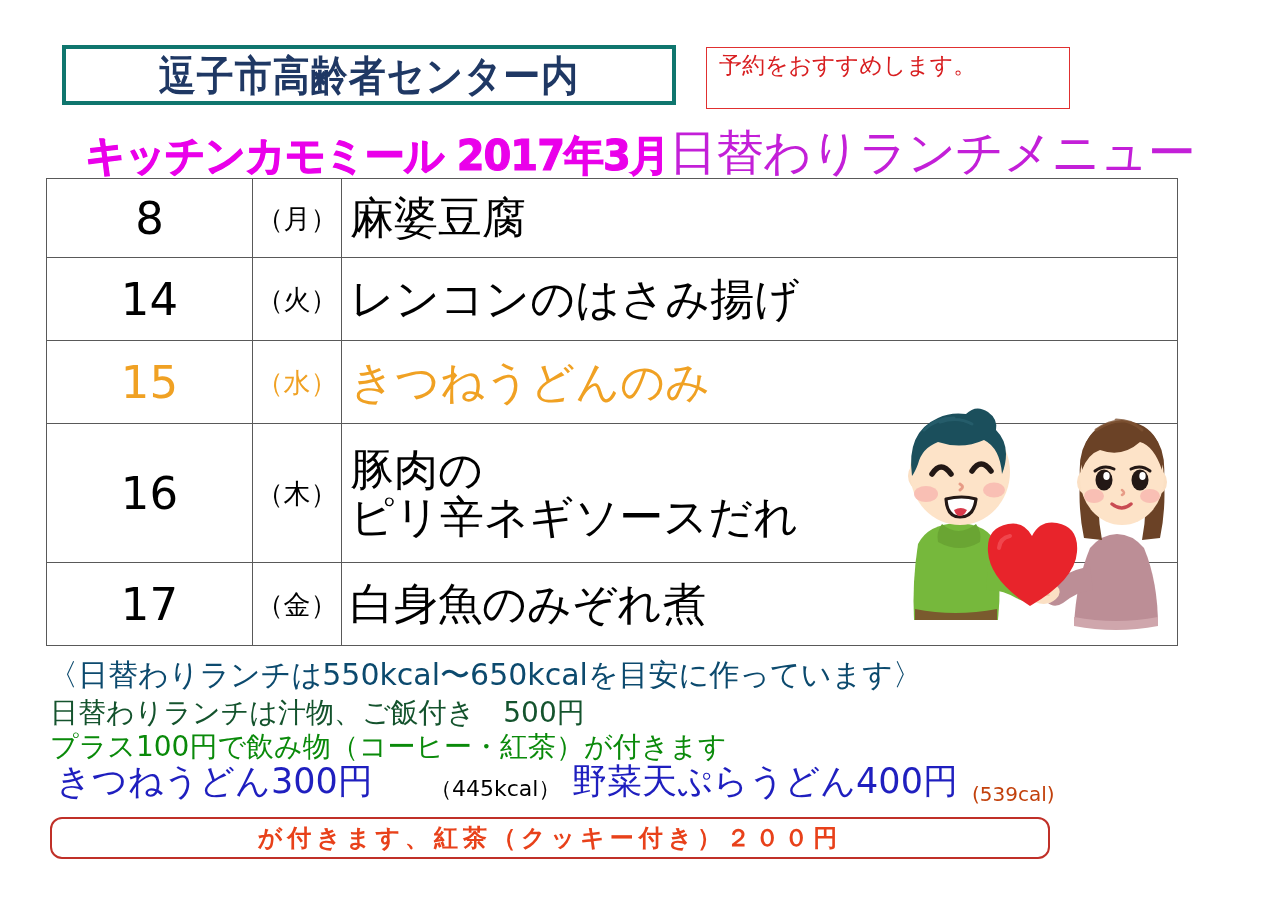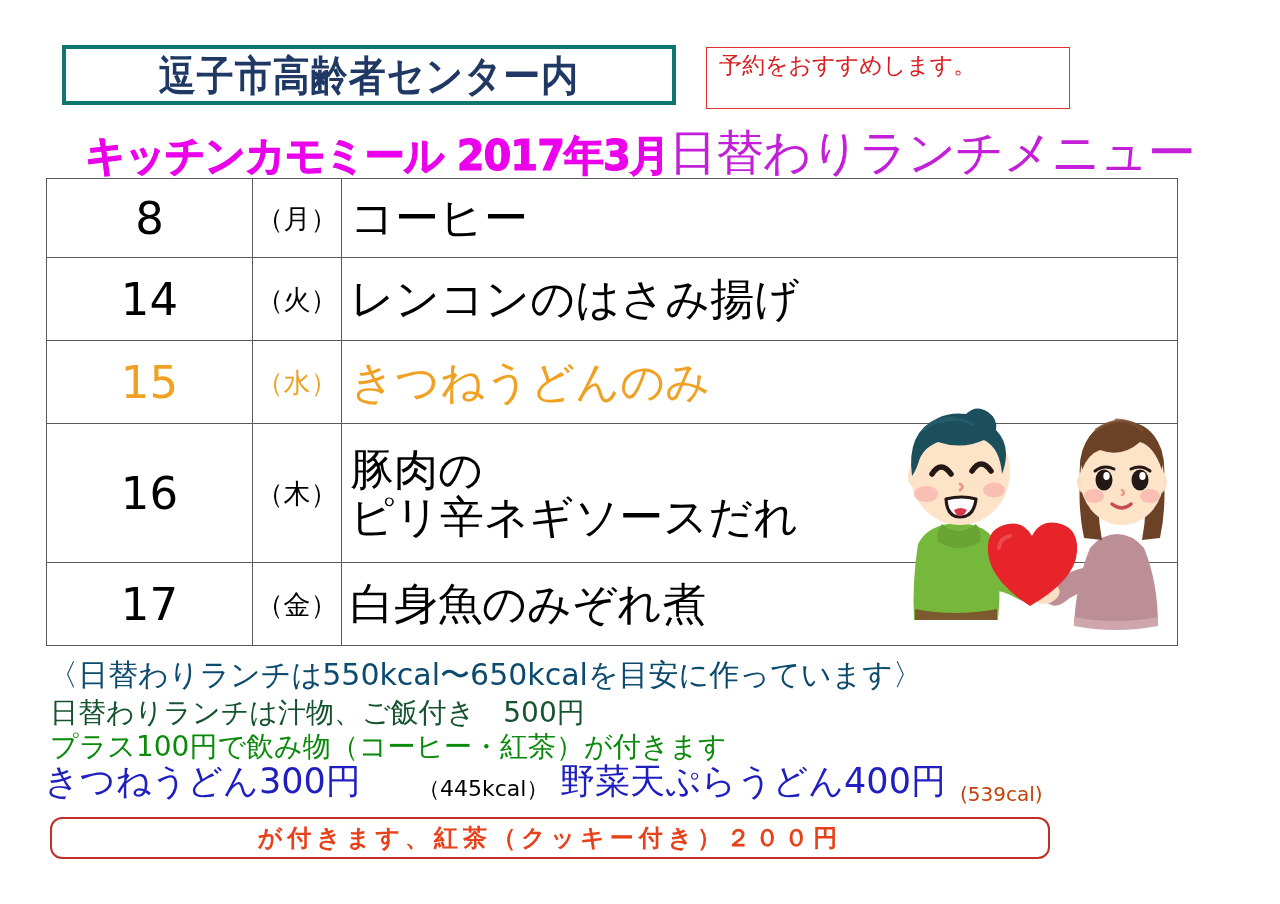--- a/index.html
+++ b/index.html
@@ -80,21 +80,21 @@
     white-space:nowrap;line-height:1;
   }
   .note-green1{
     position:absolute;left:50px;top:699px;font-size:28px;color:#14532d;
     white-space:nowrap;line-height:1;
   }
   .note-green2{
     position:absolute;left:50px;top:733px;font-size:28px;color:#0A8A0A;
     white-space:nowrap;line-height:1;
   }
-  .udon-row{position:absolute;left:44px;top:764px;width:1100px;height:44px;text-align:center;}
+  .udon-row{position:absolute;left:56px;top:764px;width:1100px;height:44px;text-align:center;}
   .udon-a{position:absolute;left:0;top:0;font-size:35px;color:#1F1FBF;white-space:nowrap;line-height:1;}
   .udon-a-kcal{position:absolute;left:374px;top:14px;font-size:22px;color:#000000;white-space:nowrap;line-height:1;}
   .udon-b{position:absolute;left:516px;top:0;font-size:35px;color:#1F1FBF;white-space:nowrap;line-height:1;}
   .udon-b-kcal{position:absolute;left:916px;top:20px;font-size:20px;color:#c2410c;white-space:nowrap;line-height:1;}
 
   .coffee-box{
     position:absolute;left:50px;top:817px;width:1000px;height:42px;
     border:2.5px solid #C03028;border-radius:12px;box-sizing:border-box;
     display:flex;align-items:center;justify-content:center;background:#fff;
   }
@@ -123,21 +123,21 @@
   <table class="menu-table">
     <tbody>
       <tr class="row-h1">
         <td class="col-day">
           <div class="cell-day">8</div>
         </td>
         <td class="col-dow">
           <div class="cell-dow">（月）</div>
         </td>
         <td class="col-dish">
-          <div class="cell-dish">コーヒー</div>
+          <div class="cell-dish">麻婆豆腐</div>
         </td>
       </tr>
       <tr class="row-h2">
         <td class="col-day">
           <div class="cell-day">14</div>
         </td>
         <td class="col-dow">
           <div class="cell-dow">（火）</div>
         </td>
         <td class="col-dish">

